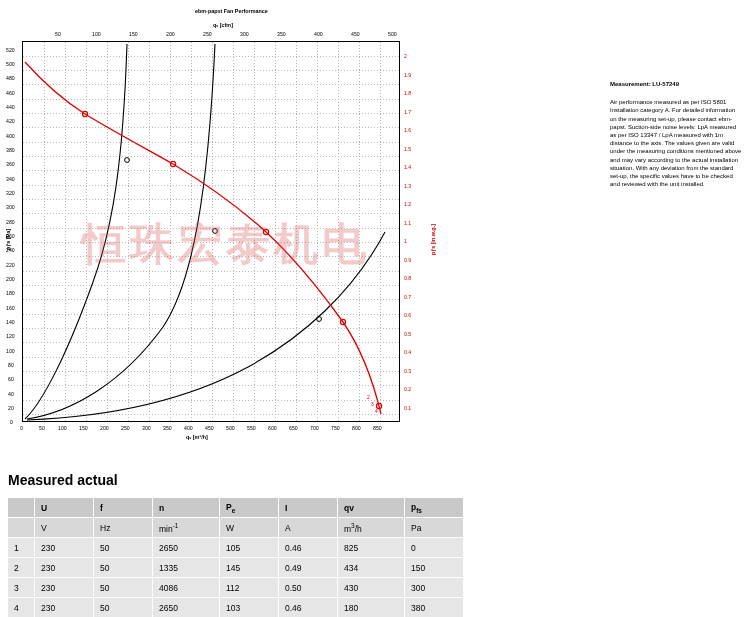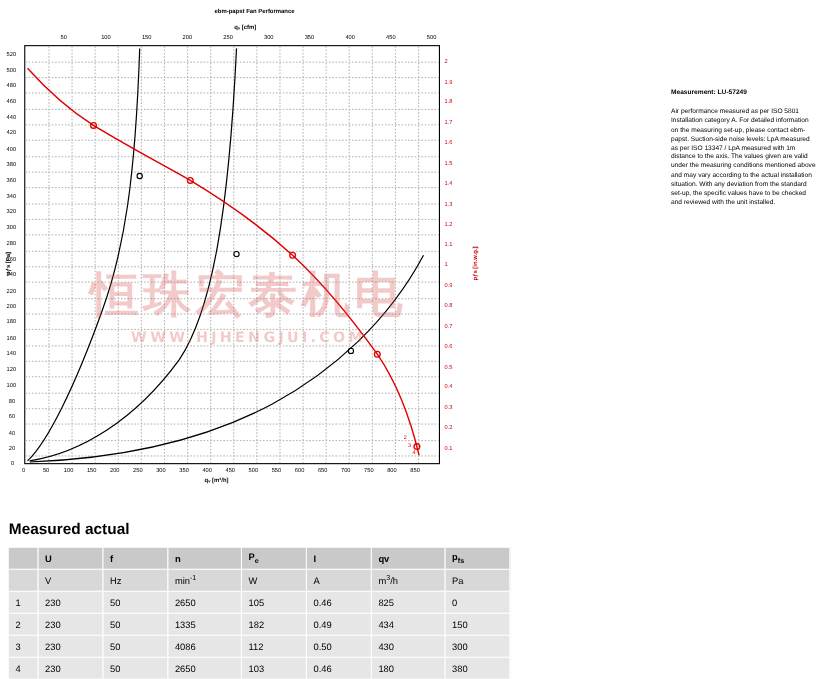--- a/index.html
+++ b/index.html
@@ -25,21 +25,20 @@
   .axis-title{position:absolute;font-size:5.4px;font-weight:bold;white-space:nowrap;}
   .axis-title.red{color:#d00000;}
   .rot-left{transform:rotate(-90deg);transform-origin:0 0;}
   .rot-right{transform:rotate(-90deg);transform-origin:0 0;}
   
   #watermark{
     position:absolute;left:6px;top:215px;width:440px;text-align:center;
     font-size:44px;font-weight:bold;color:rgba(214,80,80,.30);
     letter-spacing:4px;pointer-events:none;user-select:none;
     font-family:"DejaVu Sans", sans-serif;
-    margin-top:24px;
   }
   #watermark small{display:block;font-size:13px;letter-spacing:3px;font-weight:bold;margin-top:2px;}
   
   #note{position:absolute;left:610px;top:80px;width:132px;font-size:6px;line-height:8.2px;}
   #note .m-title{font-weight:bold;margin-bottom:10px;font-size:6px;}
   
   #mv-title{position:absolute;left:8px;top:472px;font-size:14px;font-weight:bold;}
   #mv-table{position:absolute;left:8px;top:498px;border-collapse:collapse;font-size:8.5px;}
   #mv-table td,#mv-table th{
     border-right:1px solid #ffffff;border-bottom:1px solid #ffffff;
@@ -222,21 +221,20 @@
   <div class="tick-lbl red" style="left:404px;top:109px;">1.7</div>
   <div class="tick-lbl red" style="left:404px;top:90px;">1.8</div>
   <div class="tick-lbl red" style="left:404px;top:72px;">1.9</div>
   <div class="tick-lbl red" style="left:404px;top:53px;">2</div>
 
   <div class="axis-title red rot-right" style="left:430px;top:255px;">pƒs [in.w.g.]</div>
 </div>
 
 <div id="watermark">
   <span>恒珠宏泰机电</span>
-  <small>WWW.HJHENGJUI.COM</small>
 </div>
 
 <div id="note">
   <div class="m-title">Measurement: LU-57249</div>
   <div>Air performance measured as per ISO 5801 Installation category A. For detailed information on the measuring set-up, please contact ebm-papst. Suction-side noise levels: LpA measured as per ISO 13347 / LpA measured with 1m distance to the axis. The values given are valid under the measuring conditions mentioned above and may vary according to the actual installation situation. With any deviation from the standard set-up, the specific values have to be checked and reviewed with the unit installed.</div>
 </div>
 
 <div id="mv-title">Measured actual</div>
 
 <table id="mv-table">
@@ -271,21 +269,21 @@
       <td class="c5">105</td>
       <td class="c6">0.46</td>
       <td class="c7">825</td>
       <td class="c8">0</td>
     </tr>
     <tr>
       <td>2</td>
       <td class="c2">230</td>
       <td class="c3">50</td>
       <td class="c4">1335</td>
-      <td class="c5">182</td>
+      <td class="c5">145</td>
       <td class="c6">0.49</td>
       <td class="c7">434</td>
       <td class="c8">150</td>
     </tr>
     <tr>
       <td>3</td>
       <td class="c2">230</td>
       <td class="c3">50</td>
       <td class="c4">4086</td>
       <td class="c5">112</td>

